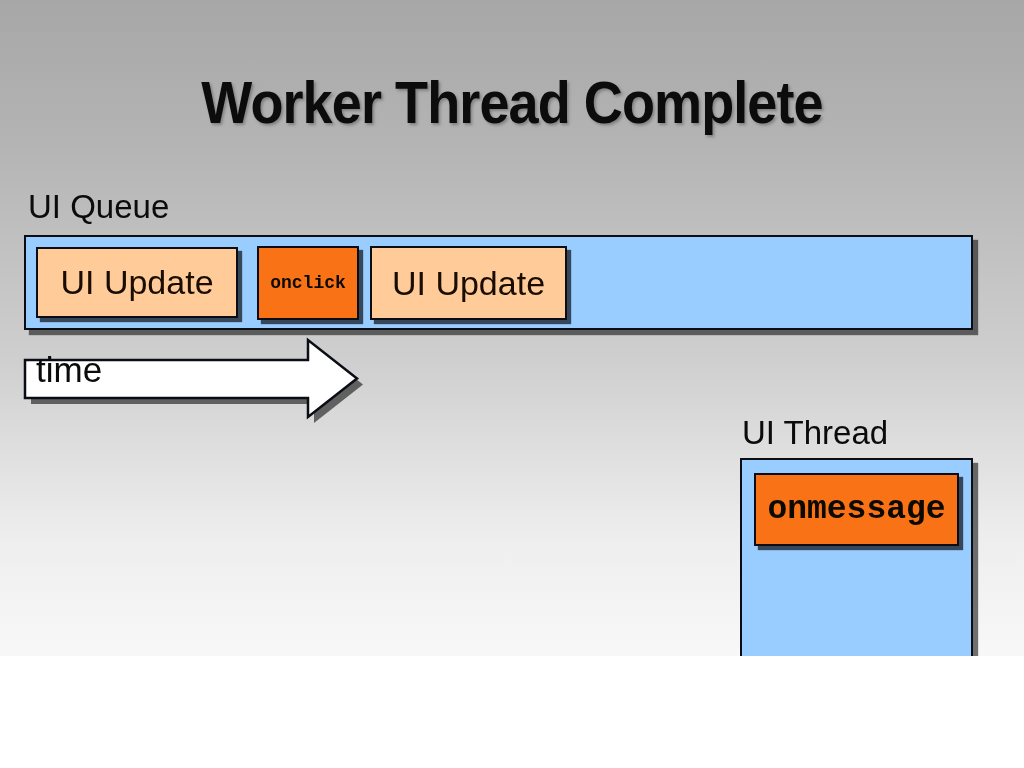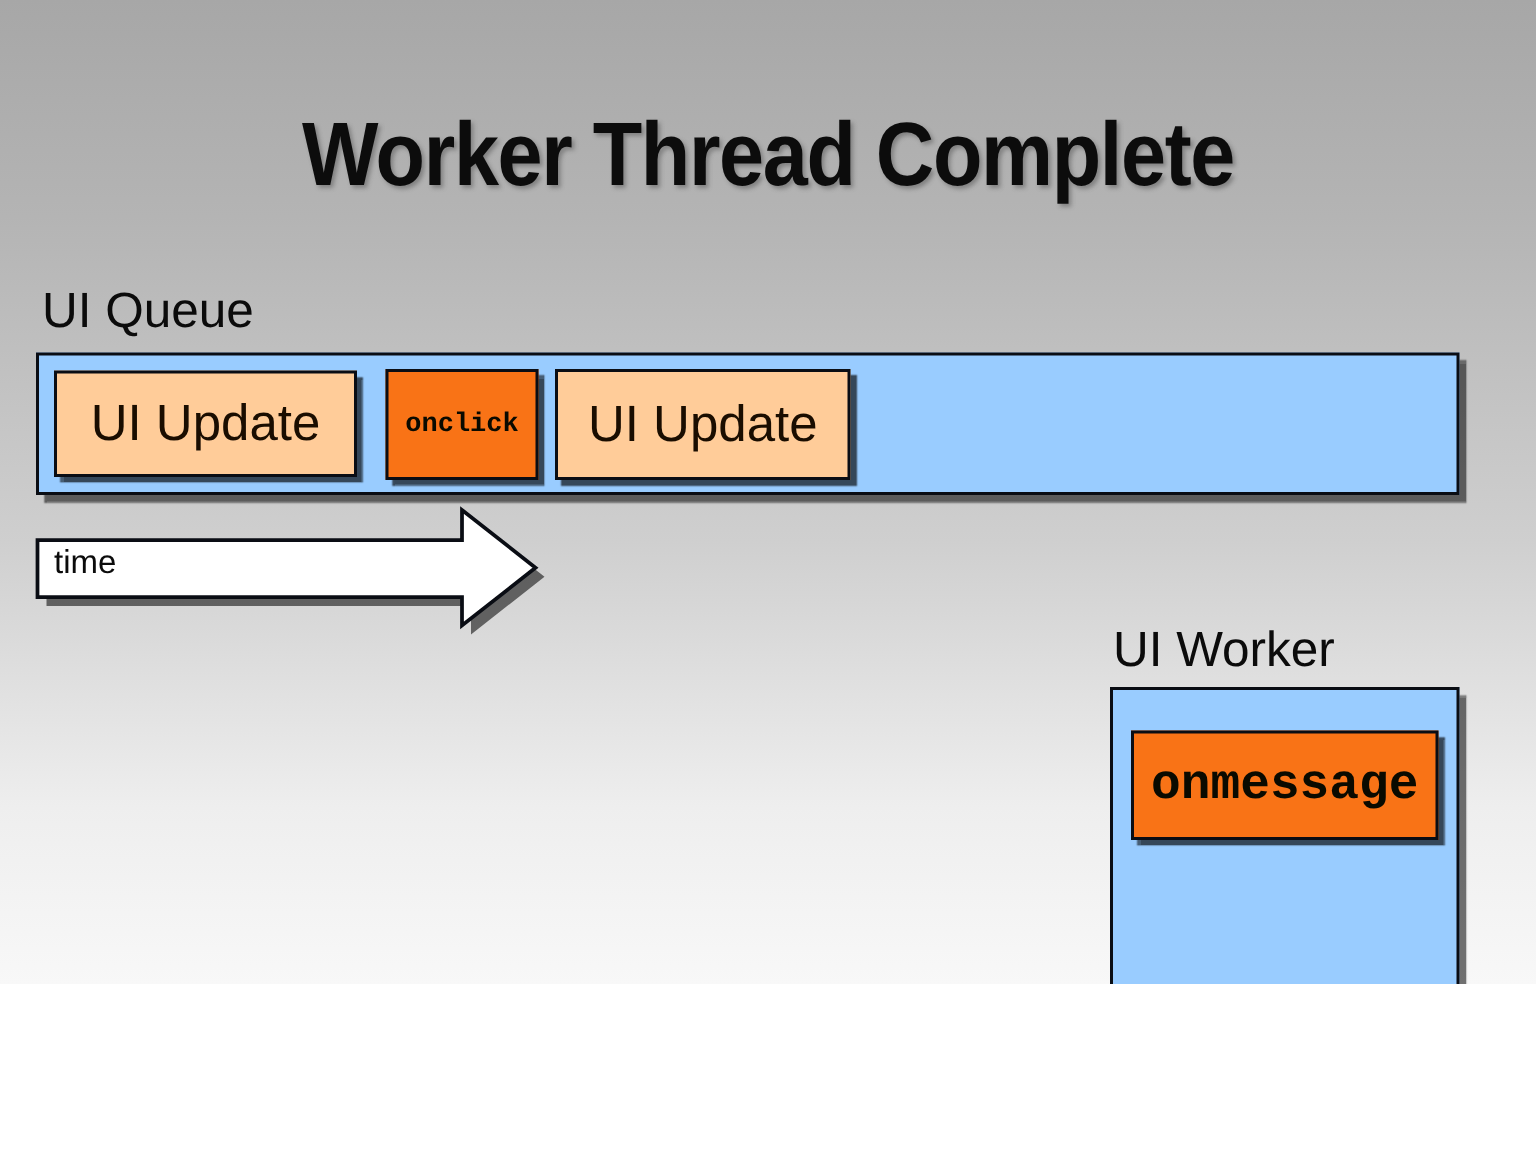--- a/index.html
+++ b/index.html
@@ -71,38 +71,38 @@
   #block-update-2 { left: 344px; top: 9px;  width: 197px; height: 74px; }
 
   #time-arrow-svg {
     position: absolute;
     left: 20px;
     top: 333px;
   }
   #time-label {
     position: absolute;
     left: 36px;
-    top: 362px;
-    font-size: 22px;
+    top: 350px;
+    font-size: 35px;
     color: #0b0b0b;
   }
 
   .queue-box {
     position: absolute;
     left: 740px;
     top: 458px;
     width: 229px;
     height: 281px;
     background: #99ccff;
     border: 2px solid #0a0d14;
     box-shadow: 5px 5px 1px rgba(0,0,0,0.55);
   }
   #block-onmessage {
     left: 12px;
-    top: 27px;
+    top: 13px;
     width: 205px;
     height: 73px;
     font-size: 33px;
     letter-spacing: 0px;
   }
 </style>
 </head>
 <body>
 
 <div id="slide">
@@ -122,21 +122,21 @@
       <span>UI Update</span>
     </div>
   </div>
 
   <svg id="time-arrow-svg" width="350" height="98" viewBox="0 0 350 98">
     <polygon points="5,27 288,27 288,7 337,45.5 288,84 288,65 5,65" transform="translate(6,6)" fill="rgba(0,0,0,0.55)"></polygon>
     <polygon points="5,27 288,27 288,7 337,45.5 288,84 288,65 5,65" fill="#ffffff" stroke="#0a0d14" stroke-width="2.5"></polygon>
   </svg>
   <div id="time-label">time</div>
 
-  <div class="section-label" id="ui-queue-label">UI Worker</div>
+  <div class="section-label" id="ui-queue-label">UI Thread</div>
 
   <div class="queue-box">
     <div class="block event" id="block-onmessage">
       <span>onmessage</span>
     </div>
   </div>
 
 </div>
 
 </body></html>

